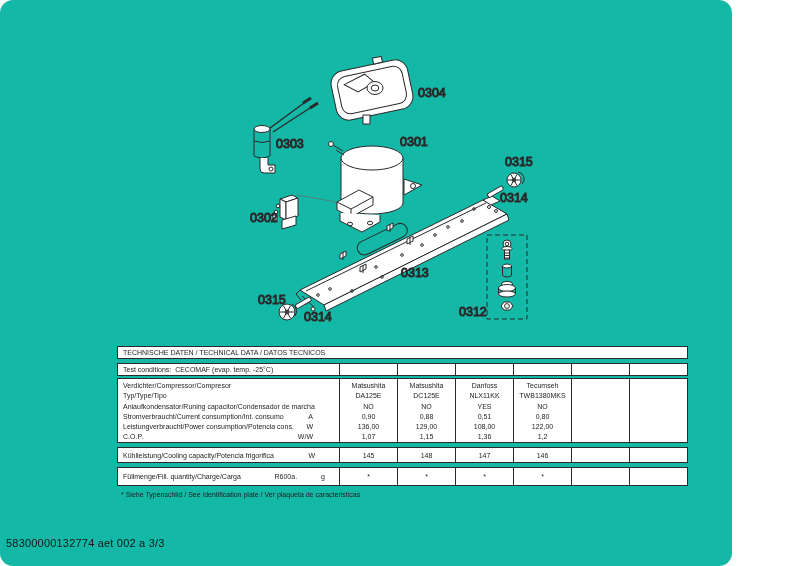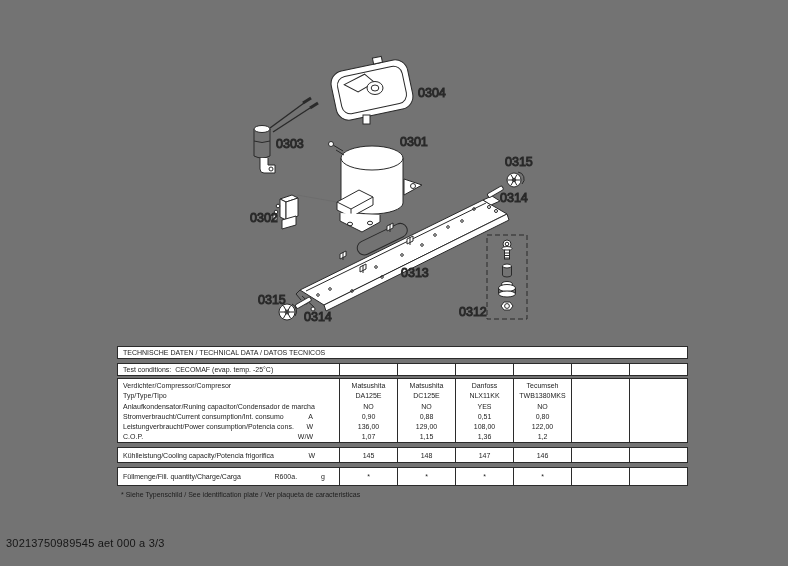--- a/index.html
+++ b/index.html
@@ -1,18 +1,18 @@
 <!DOCTYPE html>
 <html><head>
 <meta charset="utf-8">
 <style>
   html,body{margin:0;padding:0;background:#fff;}
   .sheet{
-    position:relative;width:788px;height:566px;background:#737373;overflow:hidden;
-    font-family:"Liberation Sans", sans-serif;color:#222;
+    position:relative;width:732px;height:566px;background:#14b8a6;overflow:hidden;
+    font-family:"Liberation Sans", sans-serif;color:#222;border-radius:13px;
   }
   
   .diagram{position:absolute;left:230px;top:55px;width:320px;height:290px;}
   .diagram text{font-family:"Liberation Sans",sans-serif;font-size:12.5px;fill:#1c1c1c;}
   
   .tbox{position:absolute;left:117px;width:571px;border:1px solid #2b2b2b;box-sizing:border-box;background:#fff;}
   .grid{display:grid;grid-template-columns:221px 58px 58px 58px 58px 58px 58px;height:100%;}
   .grid > div{border-left:1px solid #2b2b2b;box-sizing:border-box;overflow:hidden;}
   .grid > div:first-child{border-left:none;}
   .t7{font-size:7px;line-height:9px;color:#1d1d1d;white-space:nowrap;}
@@ -306,15 +306,15 @@
       <div class="val">*</div>
       <div class="val">*</div>
       <div class="val">*</div>
       <div class="val"></div>
       <div class="val"></div>
     </div>
   </div>
 
   <div class="footnote">* Siehe Typenschild / See identification plate / Ver plaqueta de caracteristicas</div>
 
-  <div class="docnum">30213750989545 aet 000 a 3/3</div>
+  <div class="docnum">58300000132774 aet 002 a 3/3</div>
 
 </div>
 
 </body></html>

